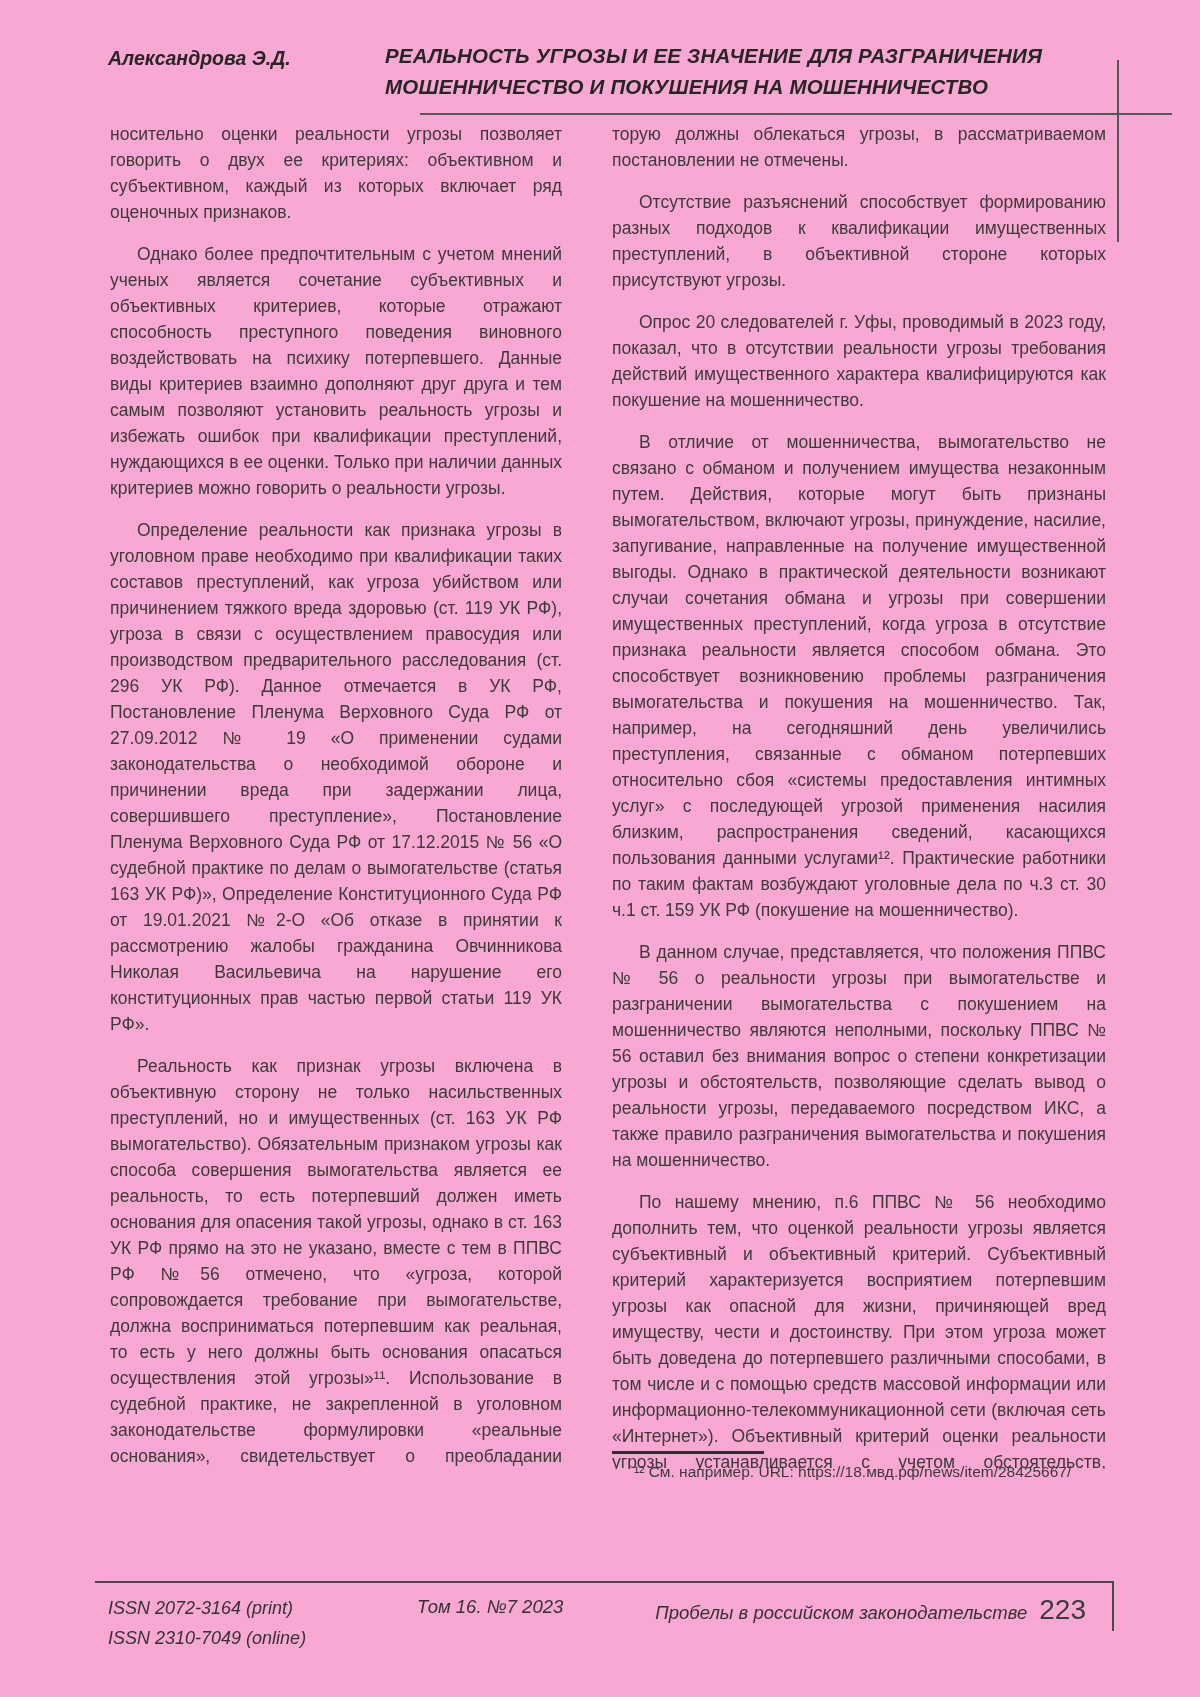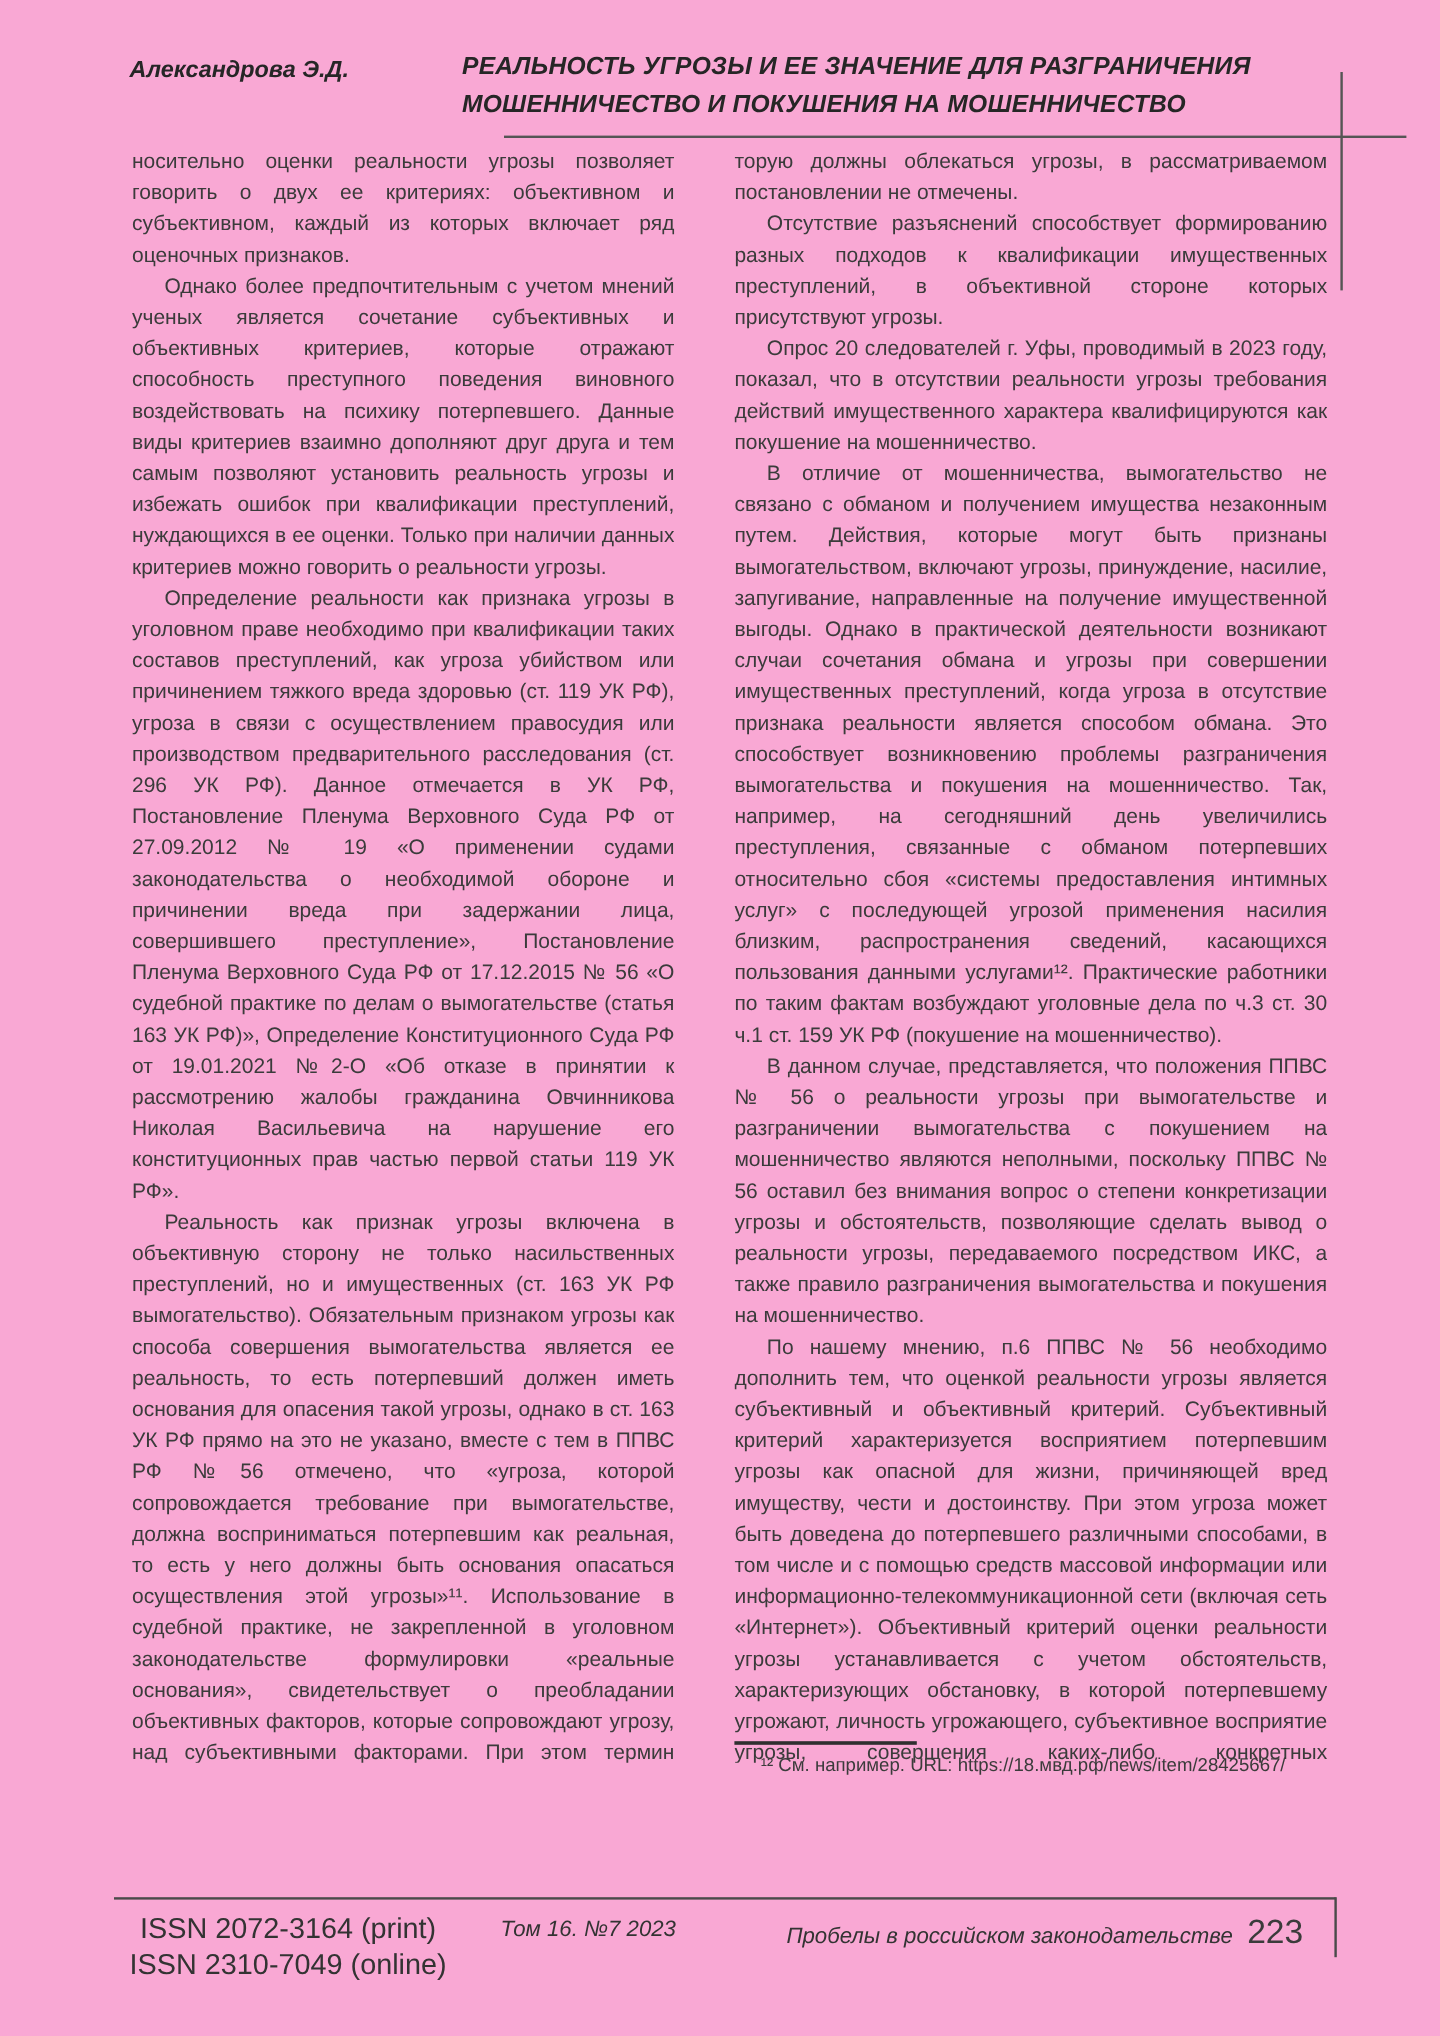--- a/index.html
+++ b/index.html
@@ -77,21 +77,21 @@
   .col-left  { left: 110px; width: 452px; }
   .col-right { left: 612px; width: 494px; }
   .col-body {
     max-height: 1348px;
     overflow: hidden;
   }
   .col-body p {
     margin: 0;
     padding: 0;
   }
-  .col-body p.indent { text-indent: 27px; }
+  .col-body p.indent { text-indent: 27px; margin-top: 16px; }
   
   .footnote-block {
     position: absolute;
     left: 0;
     width: 100%;
   }
   .col-left  .footnote-block { top: 1352px; }
   .col-right .footnote-block { top: 1330px; }
   .footnote-separator {
     width: 152px;
@@ -112,24 +112,24 @@
     left: 95px;
     top: 1581px;
     width: 1018px;
     height: 2px;
     background: #4a4a4a;
   }
   .footer-issn {
     position: absolute;
     left: 108px;
     top: 1593px;
-    font-size: 24px;
+    font-size: 18px;
     line-height: 30px;
+    font-style: italic;
     color: #333333;
-    text-align: center;
   }
   .footer-volume {
     position: absolute;
     left: 417px;
     top: 1596px;
     font-size: 18.5px;
     font-style: italic;
     color: #333333;
     white-space: nowrap;
   }

